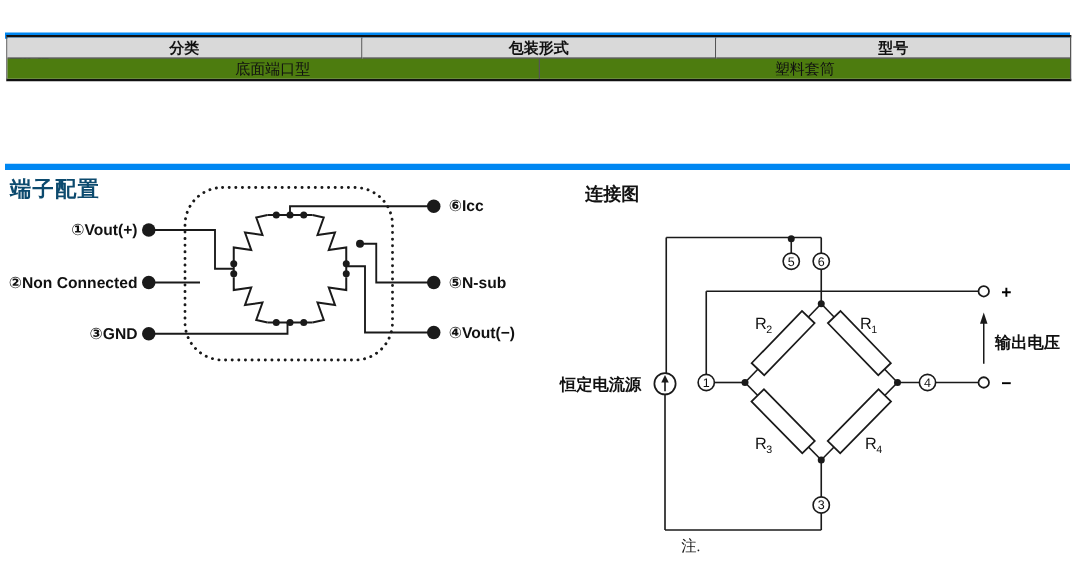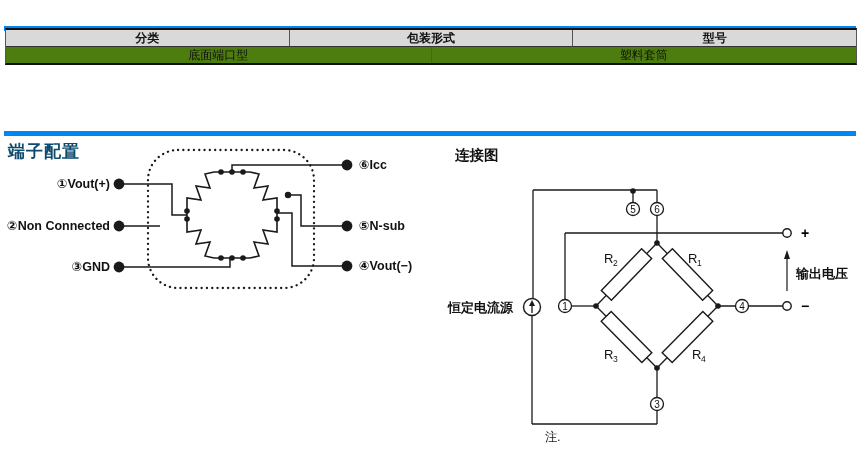--- a/index.html
+++ b/index.html
@@ -34,21 +34,21 @@
   .t-body .t-cell{background:#4d7c0f;font-family:"Liberation Serif","DejaVu Serif",serif;}
   .t-body .t-cell.model{font-family:"Liberation Sans","DejaVu Sans",sans-serif;font-weight:bold;}
   .t-body .t-cell.sop{letter-spacing:1px;}
   
   svg{position:absolute;overflow:visible;}
   .lbl{font-size:12.5px;font-weight:bold;fill:#111;}
   .cjk{font-size:13px;font-weight:bold;fill:#111;}
   .num{font-size:10px;fill:#111;font-weight:normal;}
   .rlbl{font-size:13px;fill:#111;}
   .rsub{font-size:8.5px;fill:#111;}
-  .conn-title{position:absolute;left:455px;top:146px;font-size:14.5px;font-weight:bold;}
+  .conn-title{position:absolute;left:468px;top:146px;font-size:14.5px;font-weight:bold;}
   .notes{
     position:absolute;left:545px;top:429px;width:312px;
     font-family:"Liberation Serif","DejaVu Serif",serif;font-size:12.3px;line-height:17.5px;color:#1a1a1a;
   }
   .notes .body{padding-left:21px;}
   .notes .tag{position:absolute;left:0;top:0;}
 </style>
 </head>
 <body>
 

